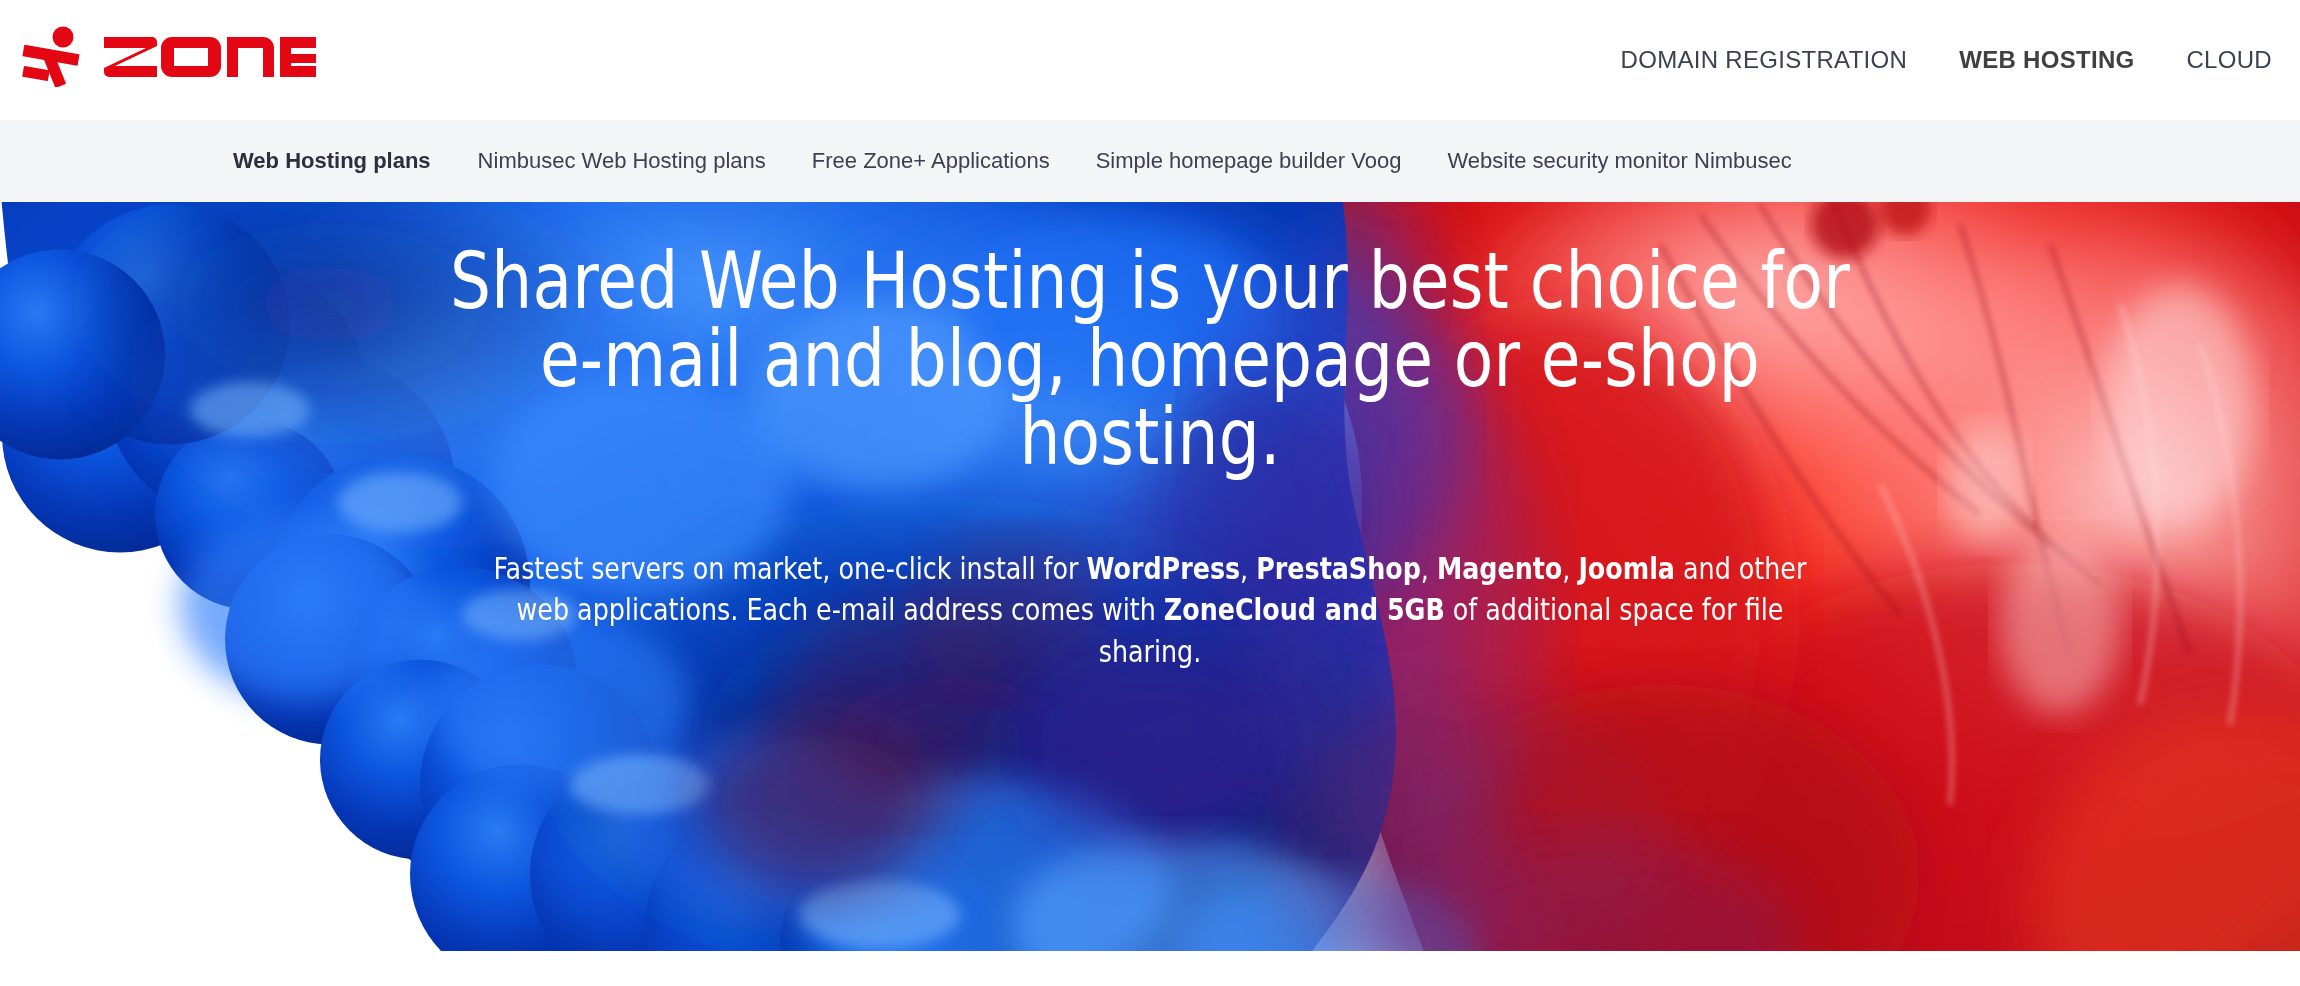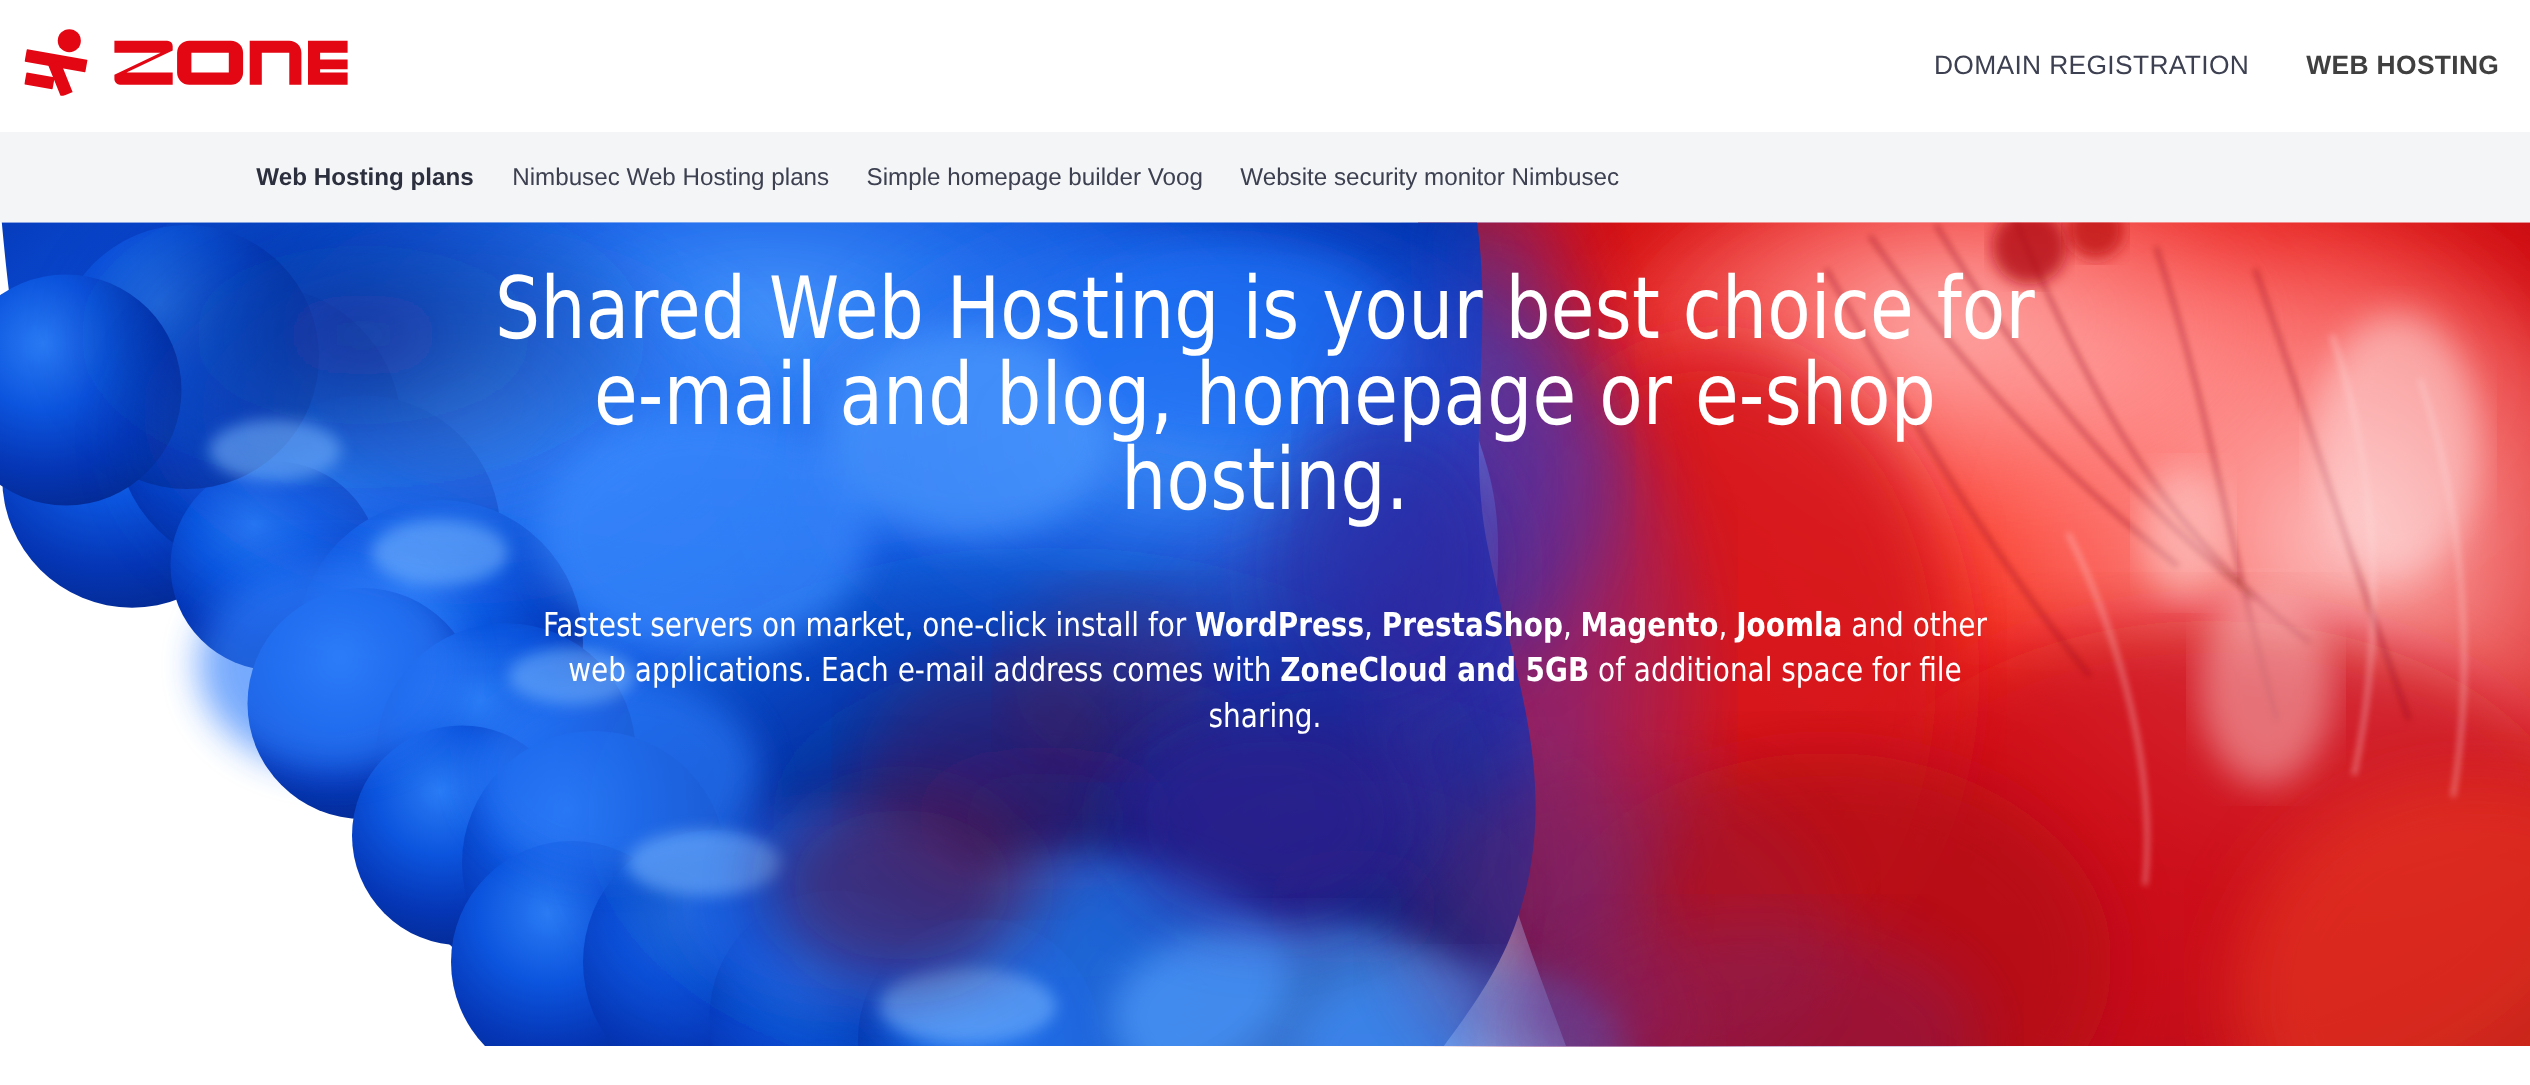--- a/index.html
+++ b/index.html
@@ -64,21 +64,21 @@
     left:1730px;
     margin-left:-20px;
     width:0; height:0;
     border-left:20px solid transparent;
     border-right:20px solid transparent;
     border-bottom:18px solid #f4f5f7;
   }
   .subnav-list {
     display:flex; align-items:center;
     padding-left:233px;
-    gap:0;
+    gap:12px;
   }
   .subnav-item {
     font-size:22px;
     color:#3c4050;
     text-decoration:none;
     white-space:nowrap;
     padding:0 17px;
     line-height:82px;
   }
   .subnav-item:first-child { padding-left:0; padding-right:18px; }
@@ -151,28 +151,30 @@
         <path d="M250 6 h72 a22 22 0 0 1 22 22 v58 h-22 v-58 h-50 v58 h-22 Z"></path>
 
         <path d="M356 6 h72 v22 h-50 v12 h50 v18 h-50 v6 h50 v22 h-72 Z"></path>
       </g>
     </svg>
   </a>
 
   <nav class="mainnav">
     <a class="mainnav-item" href="#">DOMAIN REGISTRATION</a>
     <a class="mainnav-item active" href="#">WEB HOSTING</a>
+    <a class="mainnav-item" href="#">CLOUD</a>
   </nav>
 </div>
 
 <div class="subnav">
   <div class="subnav-caret"></div>
   <nav class="subnav-list">
     <a class="subnav-item active" href="#">Web Hosting plans</a>
     <a class="subnav-item" href="#">Nimbusec Web Hosting plans</a>
+    <a class="subnav-item" href="#">Free Zone+ Applications</a>
     <a class="subnav-item" href="#">Simple homepage builder Voog</a>
     <a class="subnav-item" href="#">Website security monitor Nimbusec</a>
   </nav>
 </div>
 
 <div class="hero">
 
   <svg class="hero-art" viewBox="0 0 2300 784" preserveAspectRatio="xMidYMid slice">
     <defs>
       <radialGradient id="bcore" cx="40%" cy="30%" r="75%">

